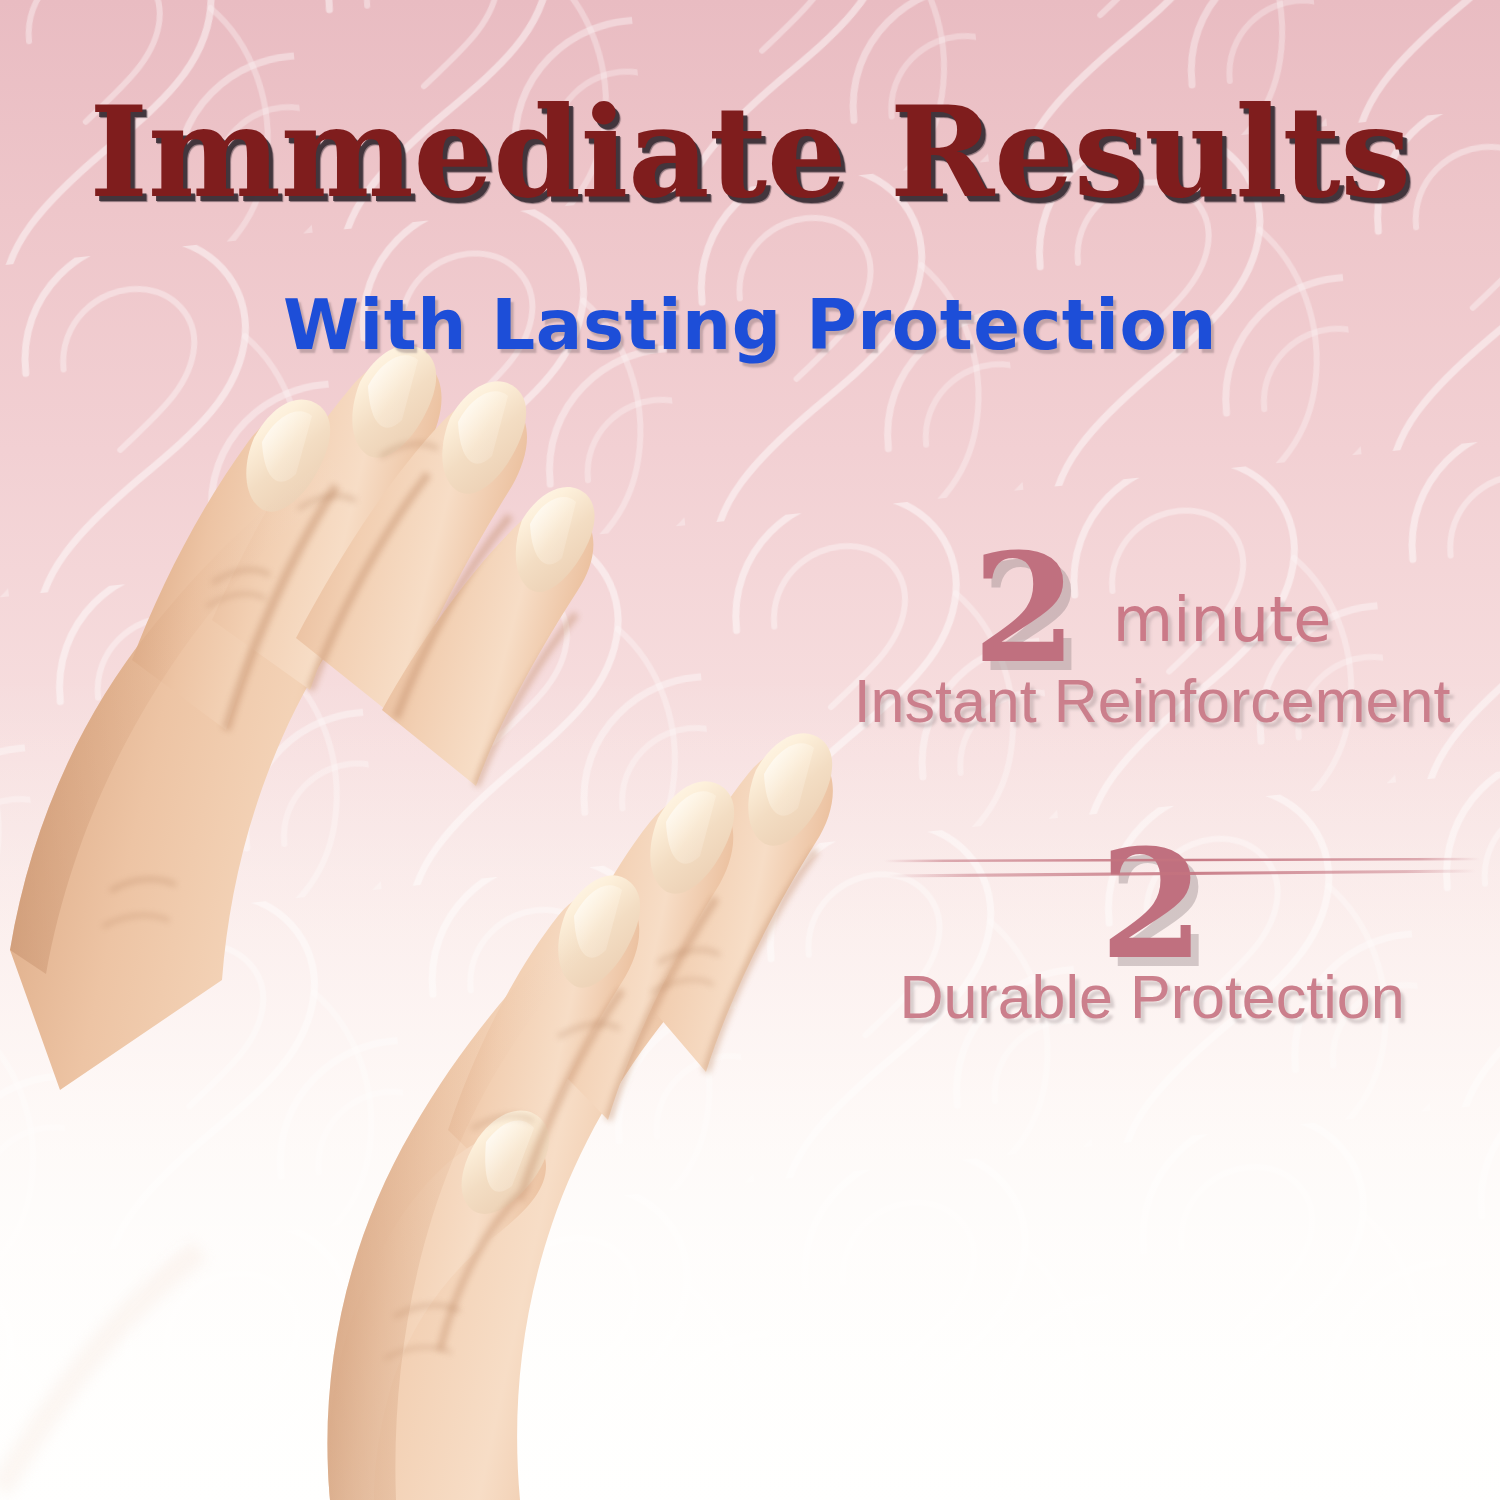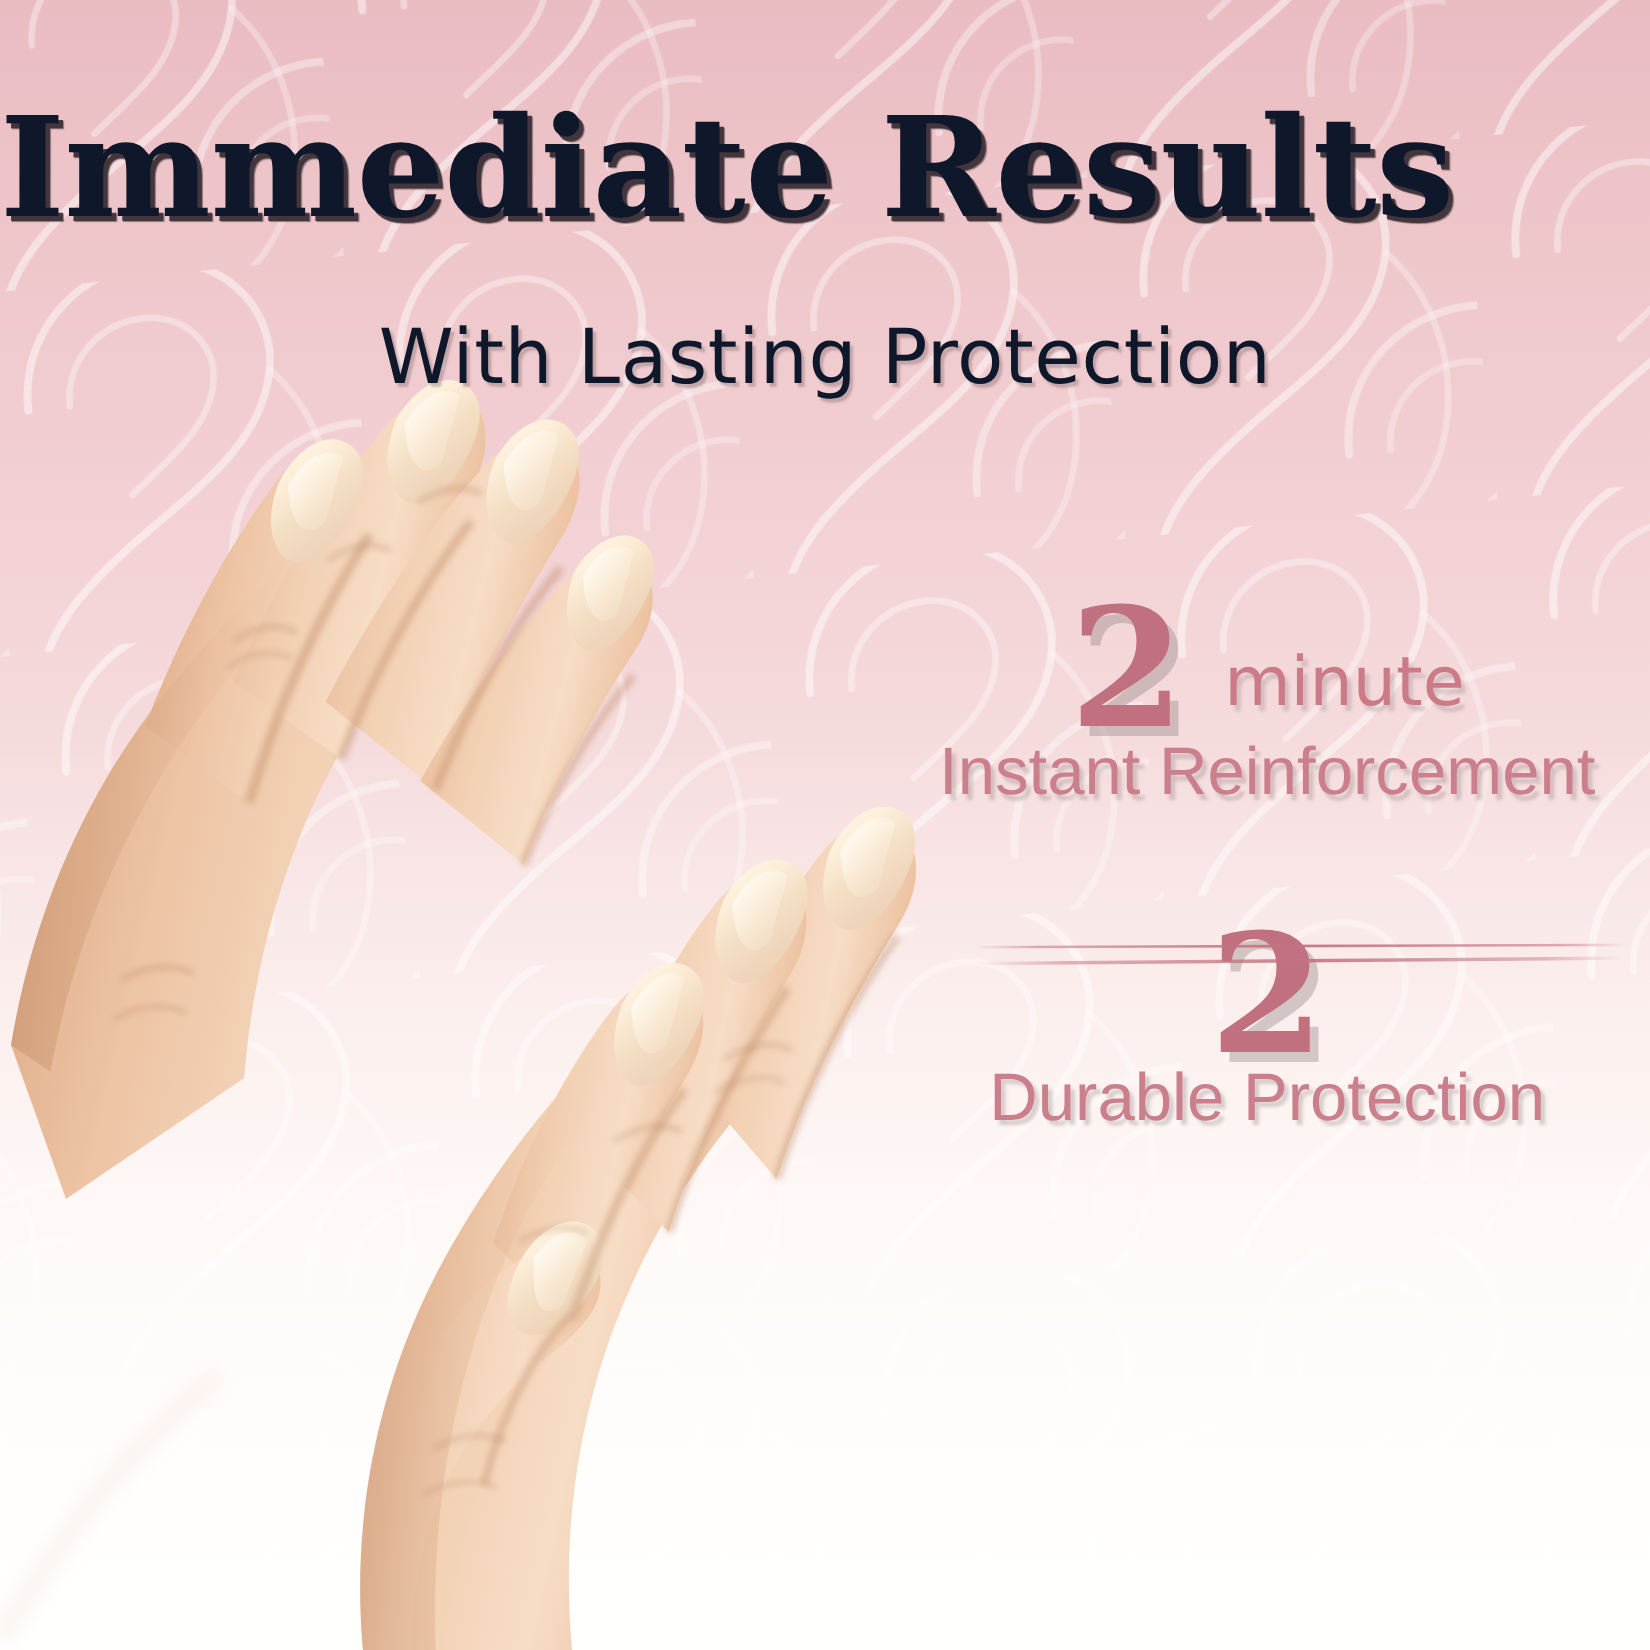--- a/index.html
+++ b/index.html
@@ -67,44 +67,44 @@
     pointer-events: none;
   }
   .hands svg { display:block; width:100%; height:100%; }
 
   
   .headline {
     position: absolute;
     left: 0;
     right: 0;
     top: 88px;
-    text-align: left;
+    text-align: center;
     font-family: "DejaVu Serif", "Liberation Serif", serif;
     font-weight: 700;
     font-size: 126px;
     line-height: 1.02;
     letter-spacing: -0.5px;
-    color: #0f172a;
+    color: #7f1d1d;
     text-shadow:
        4px 5px 0 rgba(60,48,55,0.92),
        5px 6px 1px rgba(60,48,55,0.55);
     white-space: nowrap;
   }
 
   .subhead {
     position: absolute;
     left: 0;
     right: 0;
     top: 285px;
     text-align: center;
     font-family: "DejaVu Sans", "Liberation Sans", sans-serif;
-    font-weight: 400;
+    font-weight: 700;
     font-size: 69px;
     letter-spacing: 0.5px;
-    color: #0f172a;
+    color: #1d4ed8;
     text-shadow: 3px 4px 2px rgba(120,100,105,0.38);
     white-space: nowrap;
   }
 
   
   .claims {
     position: absolute;
     right: 28px;
     top: 540px;
     width: 640px;

